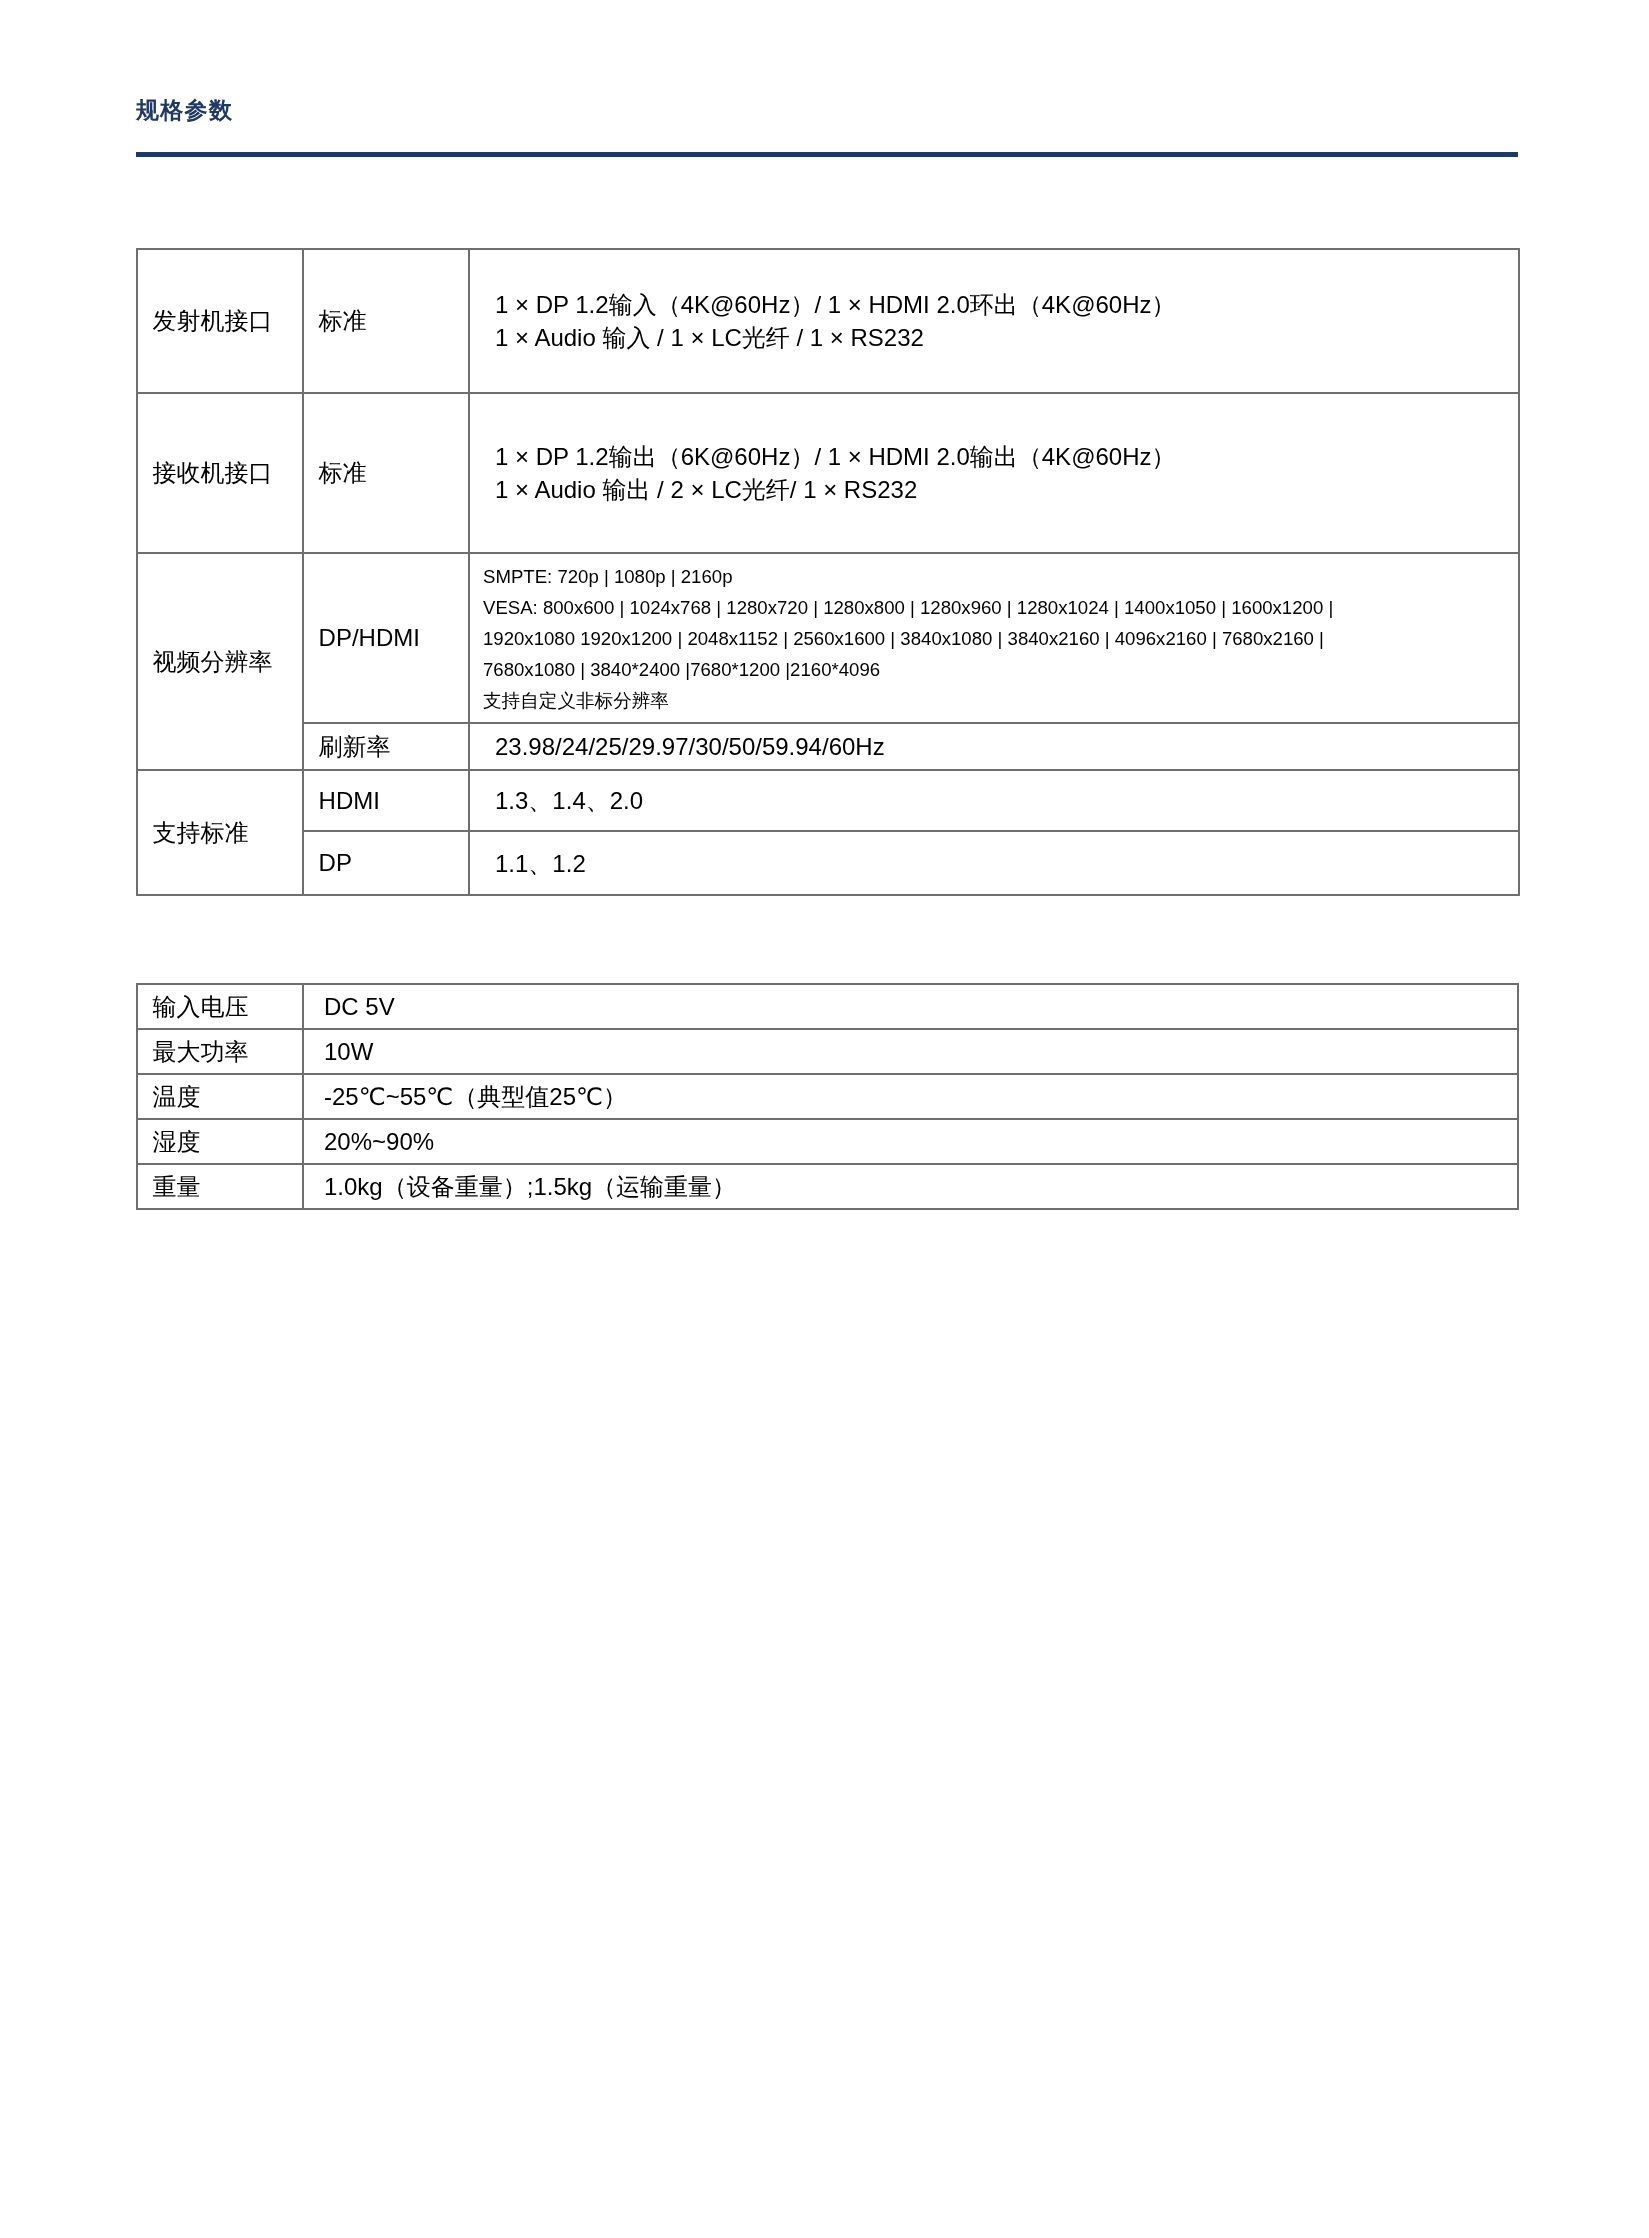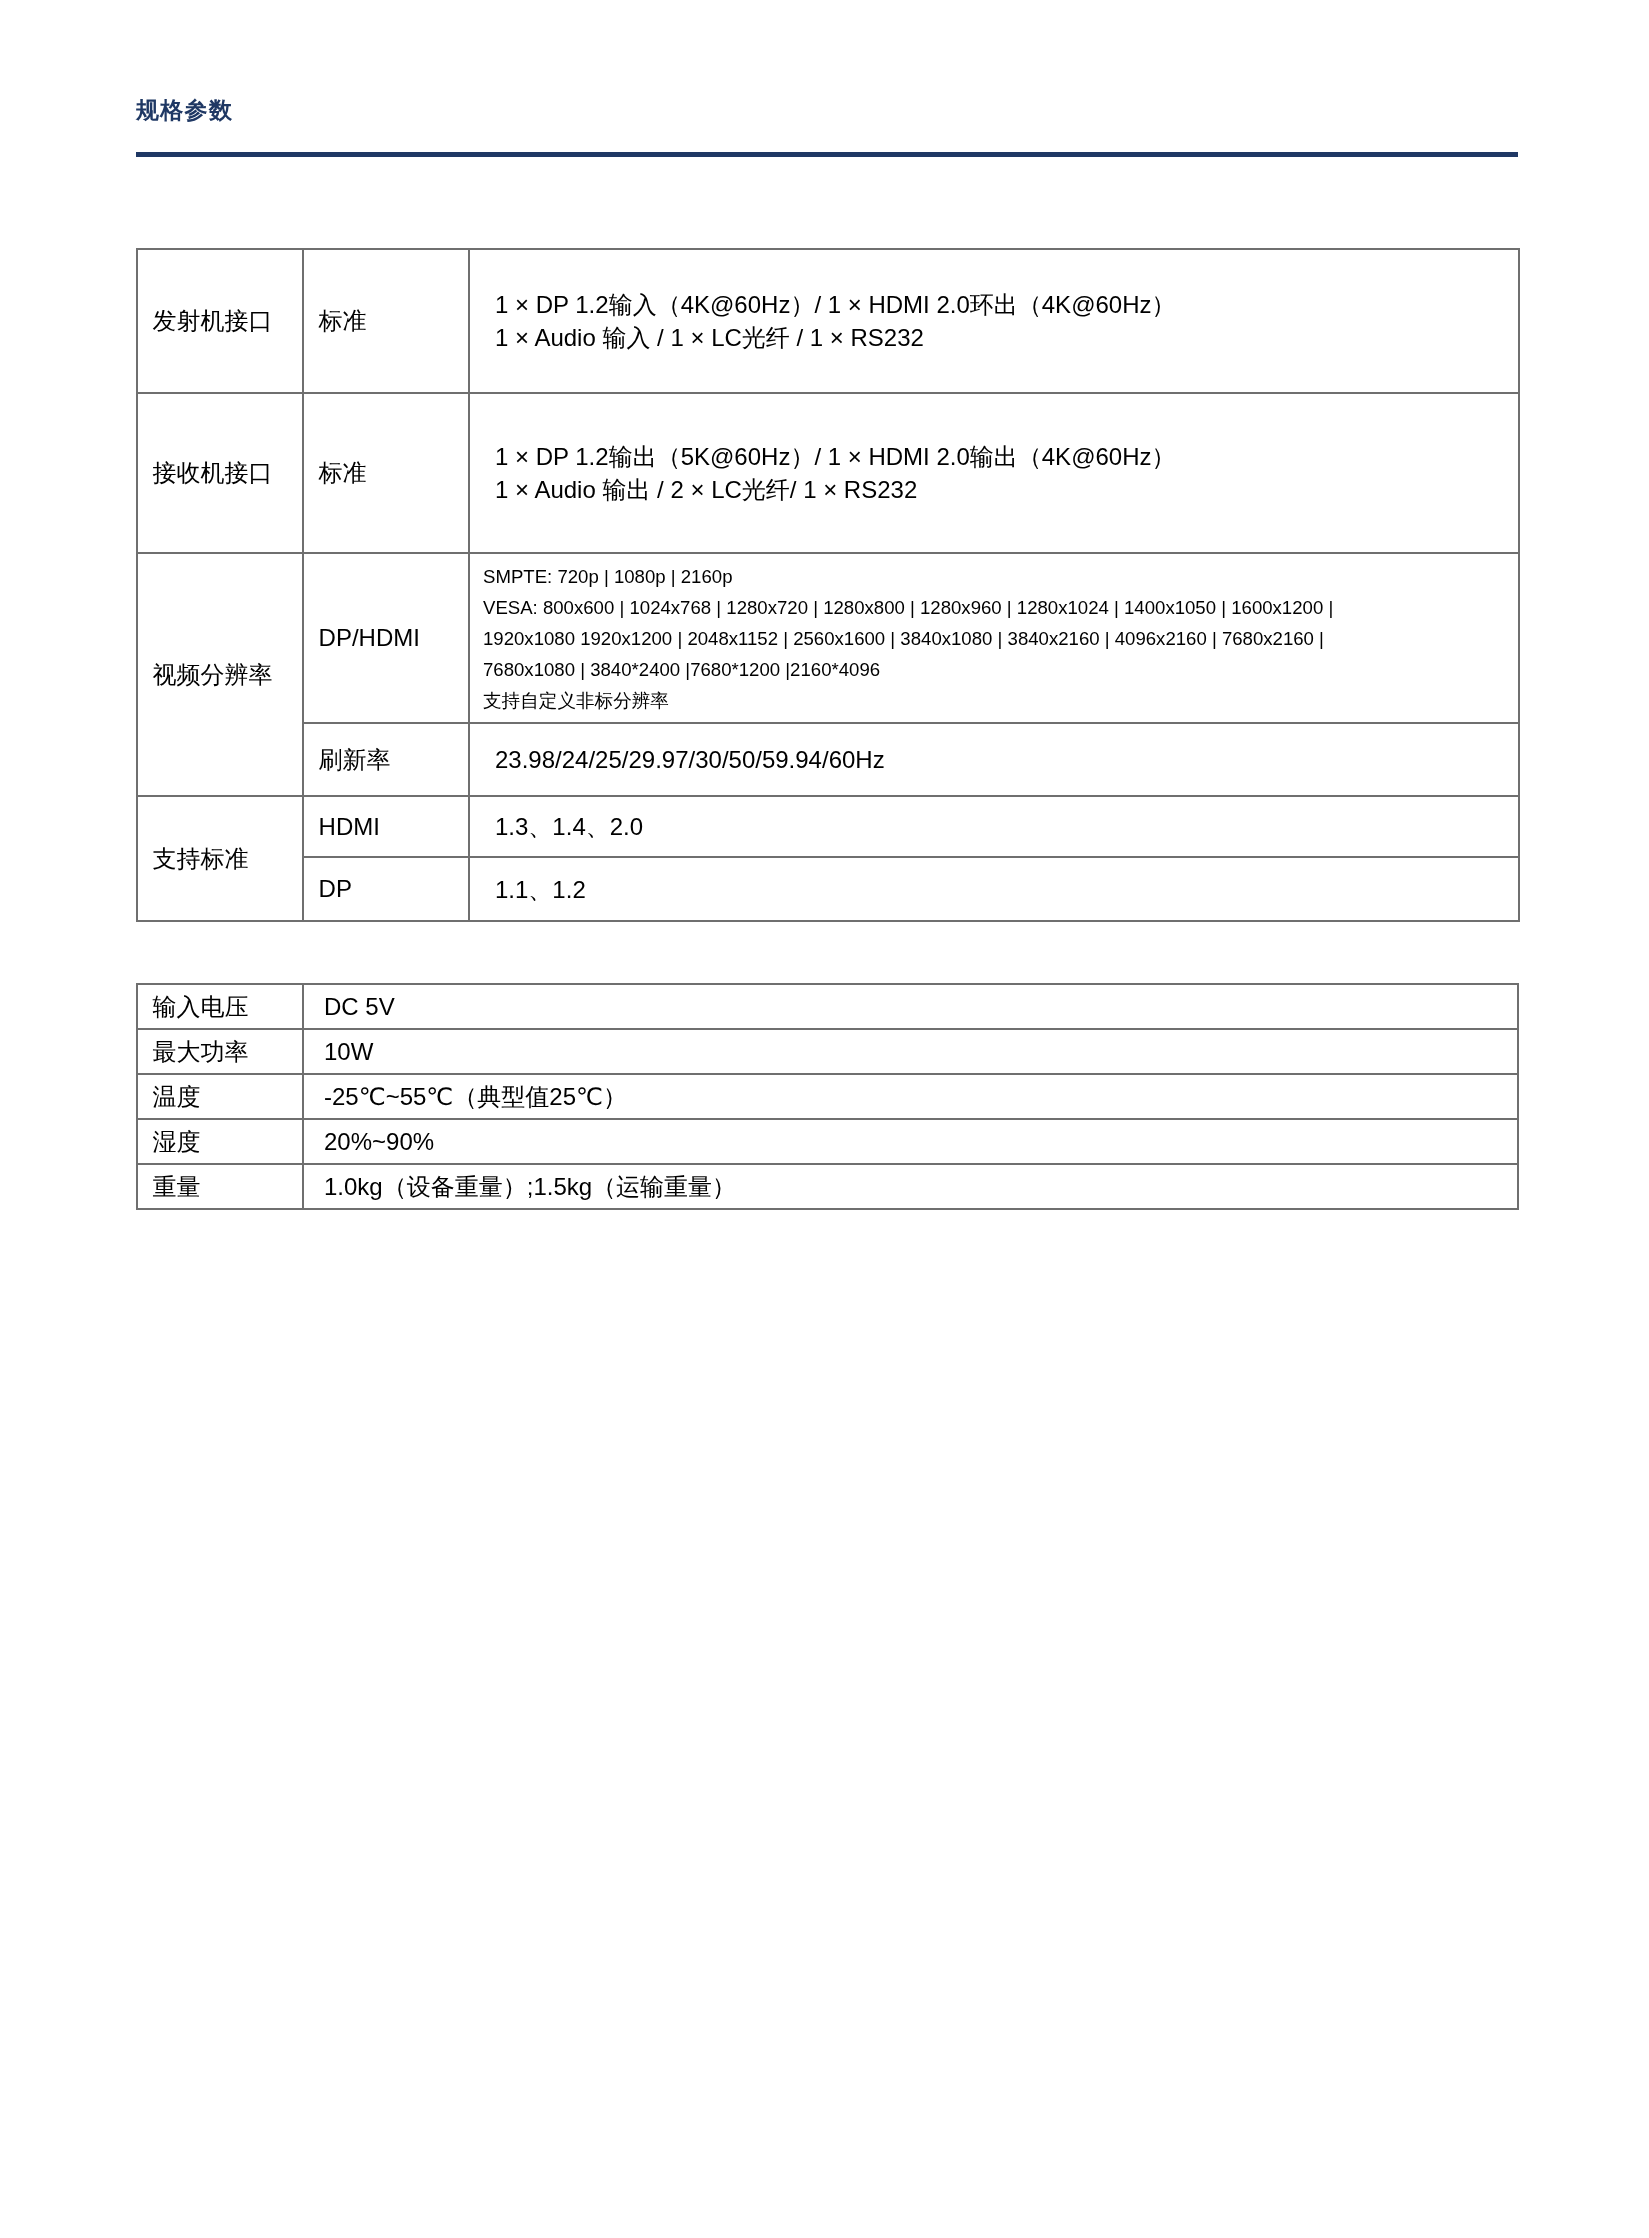--- a/index.html
+++ b/index.html
@@ -42,21 +42,21 @@
   td.val2 { padding-left: 20px; }
 
   col.w1 { width: 166px; }
   col.w2 { width: 166px; }
   col.w3 { width: 1050px; }
   col.w23 { width: 1215px; }
 
   tr.r1 { height: 144px; }
   tr.r2 { height: 160px; padding-left: 40px; }
   tr.r3a { height: 170px; }
-  tr.r3b { height: 73px; }
+  tr.r3b { height: 47px; }
   tr.r4a { height: 61px; }
   tr.r4b { height: 64px; }
   table.t2 tr { height: 45px; }
 
   .vline { white-space: nowrap; }
   td.small { padding-left: 13px; }
   td.small .vline { font-size: 18.6px; line-height: 31px; }
 </style>
 </head>
 <body>
@@ -78,21 +78,21 @@
         <td class="lbl">标准</td>
         <td class="val">
           <div class="vline">1 × DP 1.2输入（4K@60Hz）/ 1 × HDMI 2.0环出（4K@60Hz）</div>
           <div class="vline">1 × Audio 输入 / 1 × LC光纤 / 1 × RS232</div>
         </td>
       </tr>
       <tr class="r2">
         <td class="lbl">接收机接口</td>
         <td class="lbl">标准</td>
         <td class="val">
-          <div class="vline">1 × DP 1.2输出（5K@60Hz）/ 1 × HDMI 2.0输出（4K@60Hz）</div>
+          <div class="vline">1 × DP 1.2输出（6K@60Hz）/ 1 × HDMI 2.0输出（4K@60Hz）</div>
           <div class="vline">1 × Audio 输出 / 2 × LC光纤/ 1 × RS232</div>
         </td>
       </tr>
       <tr class="r3a">
         <td class="lbl" rowspan="2">视频分辨率</td>
         <td class="lbl">DP/HDMI</td>
         <td class="val small">
           <div class="vline">SMPTE: 720p | 1080p | 2160p</div>
           <div class="vline">VESA: 800x600 | 1024x768 | 1280x720 | 1280x800 | 1280x960 | 1280x1024 | 1400x1050 | 1600x1200 |</div>
           <div class="vline">1920x1080 1920x1200 | 2048x1152 | 2560x1600 | 3840x1080 | 3840x2160 | 4096x2160 | 7680x2160 |</div>

